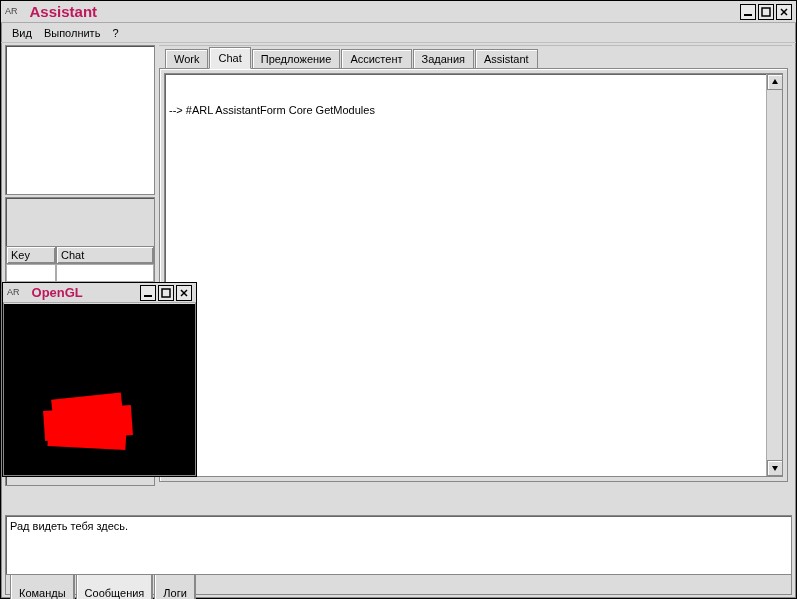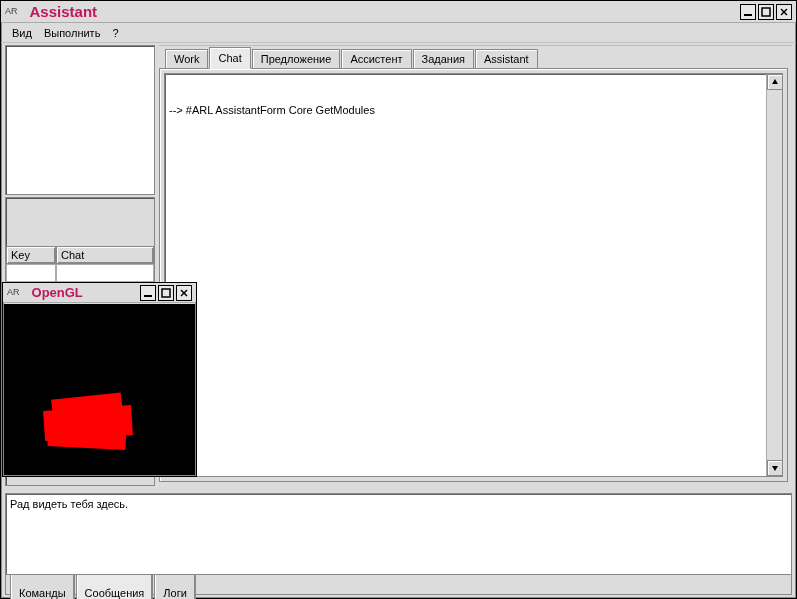--- a/index.html
+++ b/index.html
@@ -181,21 +181,21 @@
     box-shadow: inset 1px 1px 0 #fff;
     display: flex; align-items: center; justify-content: center;
   }
   .scroll-btn.top { top: 0; }
   .scroll-btn.bot { bottom: 0; }
   .scroll-btn svg { width: 8px; height: 8px; }
   
   .bottom-panel {
     position: absolute;
     left: 4px; right: 4px; bottom: 3px;
-    height: 102px;
+    height: 80px;
     border: 1px solid #888;
     background: #fff;
     box-shadow: inset 1px 1px 0 #666;
     display: flex;
     flex-direction: column;
   }
   .bottom-text {
     flex: 1;
     padding: 4px;
     font-size: 11px;

